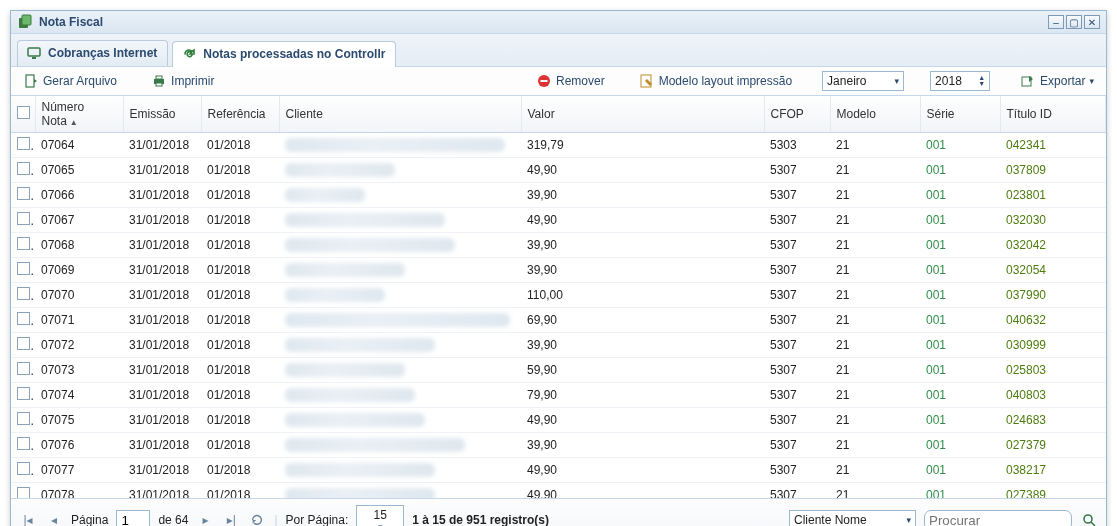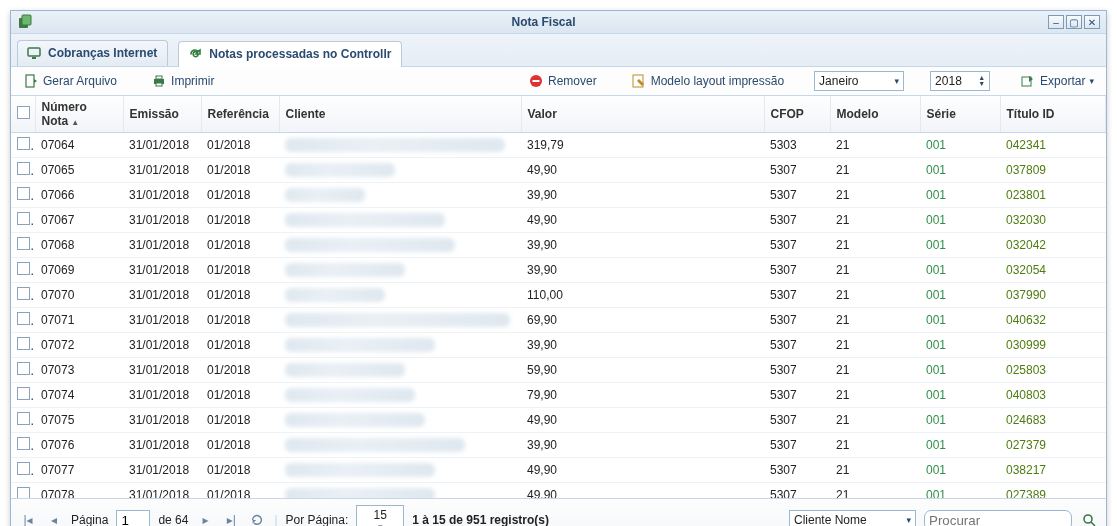--- a/index.html
+++ b/index.html
@@ -16,21 +16,20 @@
     border: 1px solid #9bb8d1;
     background: linear-gradient(#f0f5fa, #e5edf5);
     box-shadow: 0 2px 6px rgba(0,0,0,0.2);
   }
   .titlebar {
     display: flex;
     align-items: center;
     padding: 3px 6px;
     background: linear-gradient(#eaf1f8, #dbe6f2);
     border-bottom: 1px solid #c5d7e8;
-    text-align: center;
   }
   .titlebar .title-icon {
     width: 16px; height: 16px;
     margin-right: 6px;
     display: inline-flex; align-items: center; justify-content: center;
   }
   .titlebar .title-text {
     font-weight: bold;
     color: #2a4a6f;
     flex: 1;
@@ -41,21 +40,21 @@
     border: 1px solid #7e9ab7;
     background: linear-gradient(#f9fbfd,#dbe6f2);
     font-size: 10px;
     display: flex; align-items: center; justify-content: center;
     cursor: pointer;
     color: #2a4a6f;
   }
   .tabs {
     display: flex;
     padding: 6px 6px 0 6px;
-    gap: 10px;
+    gap: 4px;
     background: linear-gradient(#eef3f9,#e5edf5);
   }
   .tab {
     display: flex; align-items: center;
     padding: 4px 10px 5px 8px;
     border: 1px solid #b8cbdd;
     border-bottom: none;
     border-radius: 4px 4px 0 0;
     background: linear-gradient(#f3f7fb,#e3ebf3);
     color: #2a4a6f;
@@ -85,39 +84,39 @@
     color: #2a4a6f;
     padding: 2px 4px;
   }
   .tb-btn .ico { width: 16px; height: 16px; display:inline-flex; align-items:center; justify-content:center;}
   .month-select, .year-select {
     border: 1px solid #9bb8d1;
     background: #fff;
     padding: 2px 4px;
     display: flex; align-items: center;
   }
-  .month-select { width: 90px; justify-content: space-between; }
+  .month-select { width: 82px; justify-content: space-between; }
   .year-select { width: 60px; justify-content: space-between; }
   .spin { display:flex; flex-direction:column; margin-left:4px;}
   .spin span { font-size:7px; line-height:6px; cursor:pointer; color:#2a4a6f;}
   .grid-wrap {
     background:#fff;
     border-bottom:1px solid #c5d7e8;
     height: 403px;
     overflow: hidden;
     position: relative;
   }
   table.grid {
     width: 100%;
     border-collapse: collapse;
     table-layout: fixed;
   }
   table.grid th {
     text-align: left;
-    font-weight: bold;
+    font-weight: normal;
     background: linear-gradient(#fefefe,#f1f4f8);
     border-bottom: 1px solid #c5d7e8;
     border-right: 1px solid #e5e9ee;
     padding: 4px 6px;
     color: #333;
     position: relative;
   }
   table.grid th .sort { font-size:8px; margin-left:3px; color:#555;}
   table.grid td {
     padding: 4px 6px;

